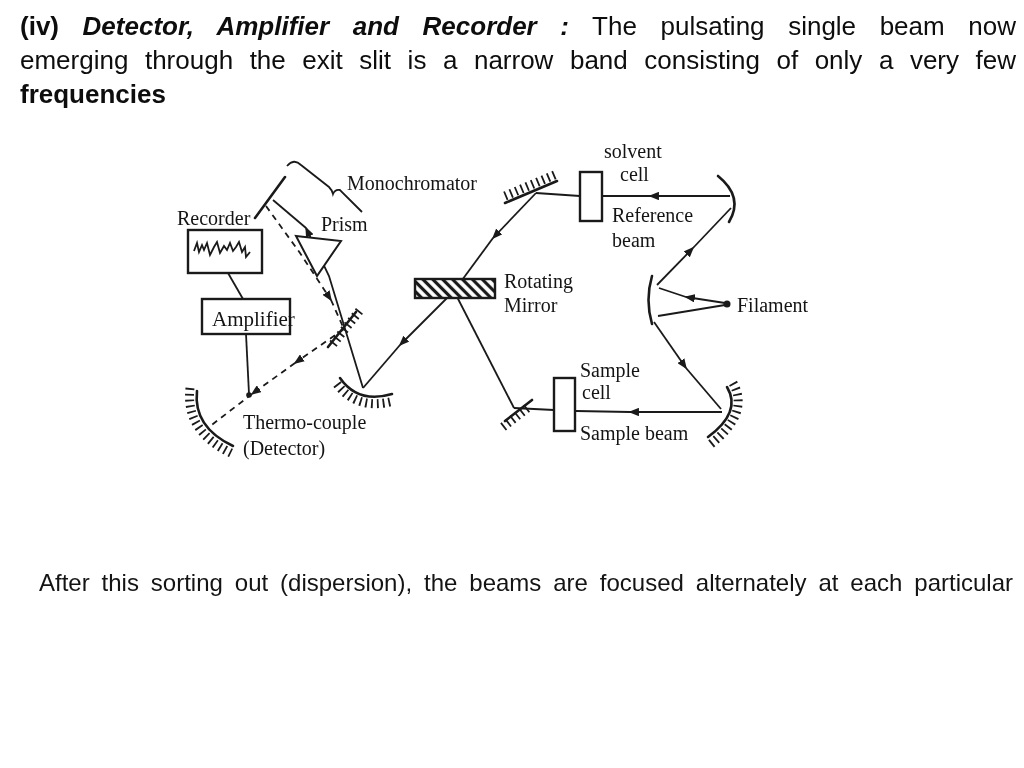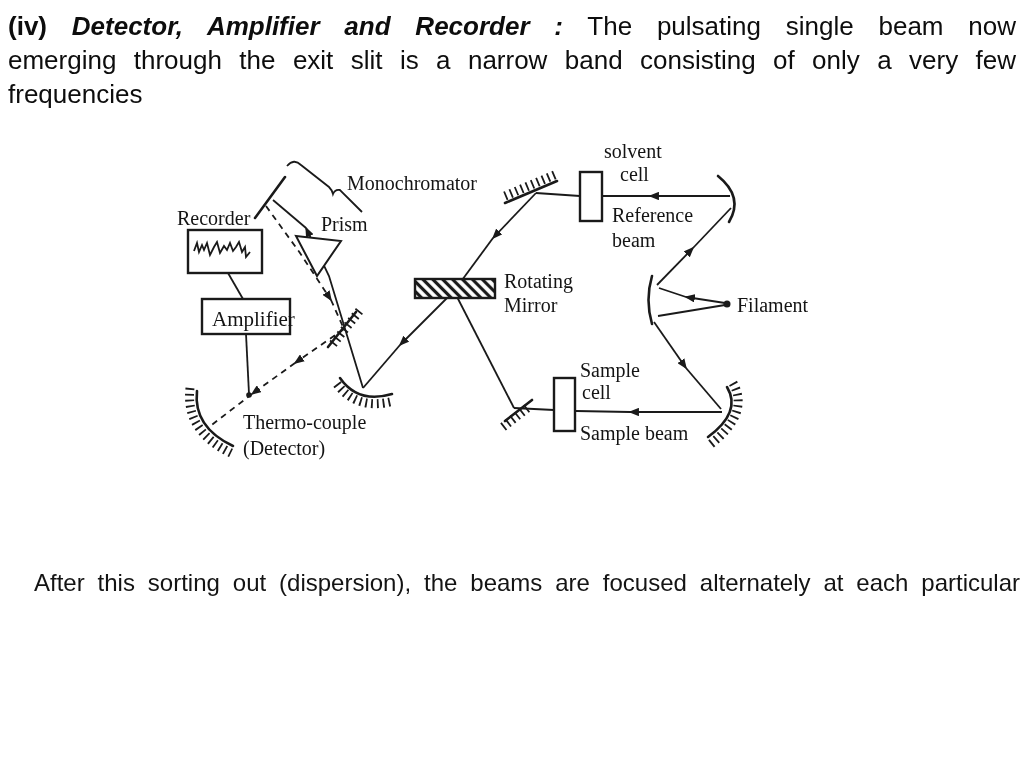--- a/index.html
+++ b/index.html
@@ -1,24 +1,24 @@
 <!DOCTYPE html>
 <html><head>
 <meta charset="utf-8">
 <style>
   html,body{margin:0;padding:0;}
   body{width:1024px;height:768px;background:#ffffff;position:relative;overflow:hidden;
        font-family:"Liberation Sans",sans-serif;color:#111;}
   .para{position:absolute;}
-  .jline{text-align:justify;text-align-last:justify;white-space:normal;}
-  .jline.last{text-align-last:left;}
+  .jline{text-align:justify;text-align-last:justify;white-space:normal;margin-left:12px;}
+  .jline.last{text-align-last:left;font-weight:bold;}
   #heading{left:8px;top:9px;width:1008px;font-size:26px;line-height:34px;color:#0d0d0d;}
   #heading .b{font-weight:700;}
   #heading .bi{font-weight:700;font-style:italic;}
-  #body-par{left:34px;top:566px;width:986px;font-size:24px;line-height:33.5px;color:#141414;}
+  #body-par{left:27px;top:566px;width:986px;font-size:24px;line-height:33.5px;color:#141414;}
   svg{position:absolute;left:0;top:0;}
   svg text{font-family:"Liberation Serif",serif;fill:#141414;}
   .beam{stroke:#1a1a1a;stroke-width:1.8;fill:none;}
   .dash{stroke-dasharray:6 5;}
   .mir{stroke:#1a1a1a;stroke-width:2.6;fill:none;stroke-linecap:round;}
   .hat{stroke:#1a1a1a;stroke-width:9;fill:none;stroke-dasharray:1.8 4;}
   .box{stroke:#1a1a1a;stroke-width:2.4;fill:#ffffff;}
   .wire{stroke:#1a1a1a;stroke-width:1.8;fill:none;}
 </style>
 </head>

